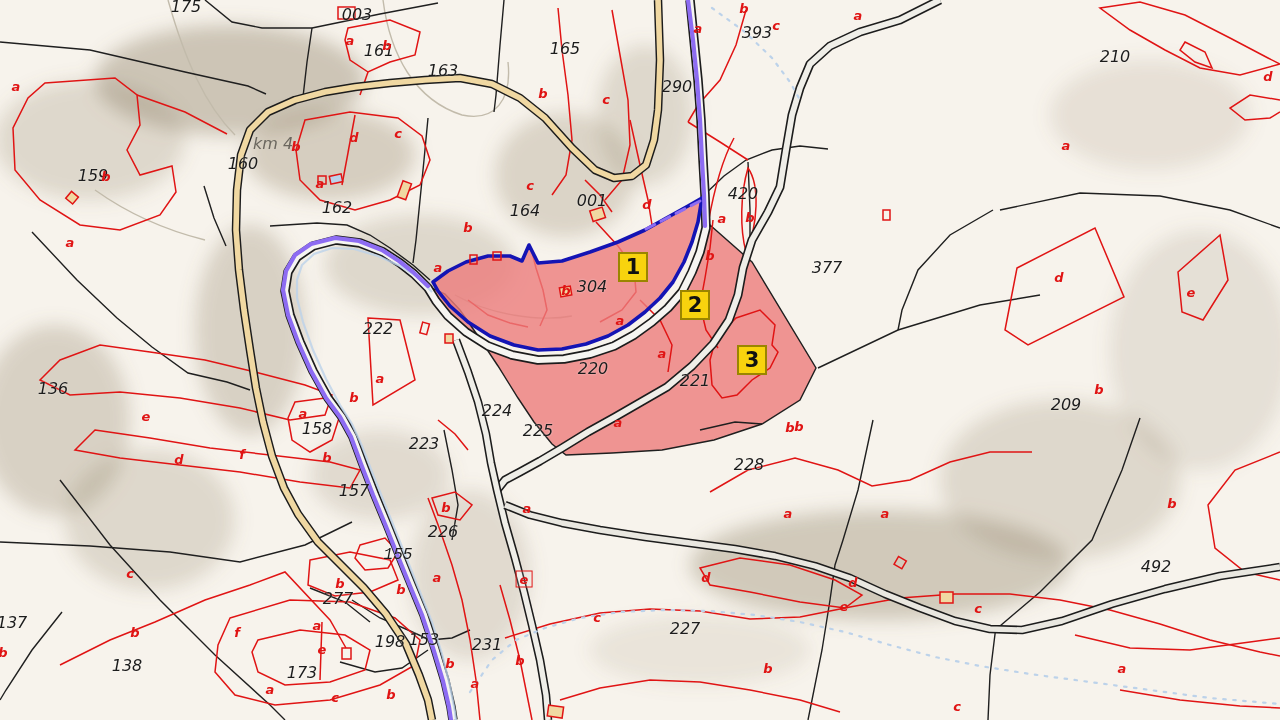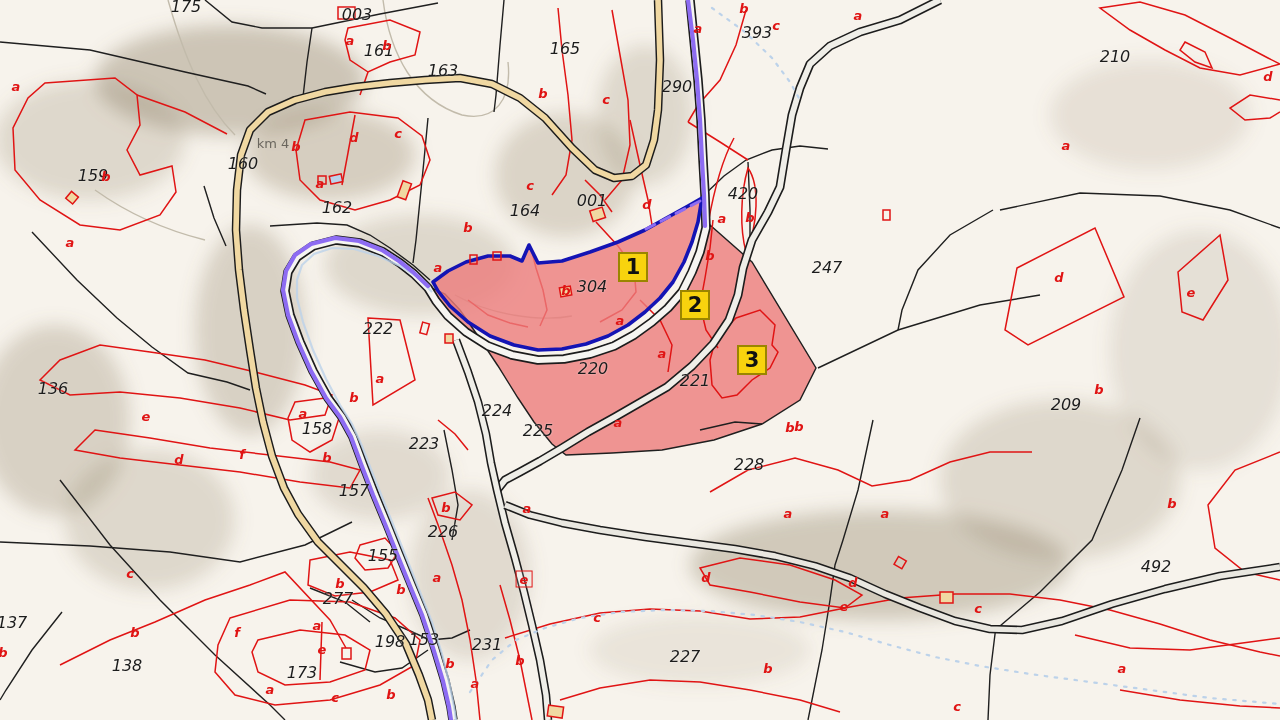--- a/index.html
+++ b/index.html
@@ -1,21 +1,21 @@
 <!DOCTYPE html>
 <html><head>
 <meta charset="utf-8">
 <style>
   html,body{margin:0;padding:0;width:1280px;height:720px;overflow:hidden;background:#f6f2ea;}
   #map{position:relative;width:1280px;height:692px;font-family:"DejaVu Sans",sans-serif;}
   #map svg{position:absolute;left:0;top:0;}
   #label-layer{position:absolute;left:0;top:0;width:100%;height:100%;pointer-events:none;}
   .parcel-label{position:absolute;transform:translate(-50%,-50%);font-style:italic;font-size:16px;
     color:#1c1c1c;white-space:nowrap;text-shadow:0 0 2px rgba(255,255,255,.6);}
-  .km-label{position:absolute;transform:translate(-50%,-50%);font-size:13px;color:#6b675f;}
+  .km-label{position:absolute;transform:translate(-50%,-50%);font-style:italic;font-size:16px;color:#6b675f;}
   .sub-letter{position:absolute;transform:translate(-50%,-50%);font-style:italic;font-weight:bold;
     font-size:13px;color:#e01414;white-space:nowrap;}
   .sub-letter.boxed{border:1.5px solid #e01414;padding:0 3px;background:rgba(255,255,255,.15);}
   .map-marker{position:absolute;width:30px;height:30px;transform:translate(-50%,-50%);
     background:var(--marker-bg,#f8d30e);border:2px solid #9a8500;box-sizing:border-box;
     display:flex;align-items:center;justify-content:center;font-size:21px;font-weight:bold;
     color:#111;pointer-events:auto;cursor:pointer;}
 </style>
 </head>
 <body>
@@ -200,44 +200,44 @@
       <div class="parcel-label" style="left: 565px; top: 48px;">165</div>
       <div class="parcel-label" style="left: 677px; top: 86px;">290</div>
       <div class="parcel-label" style="left: 757px; top: 32px;">393</div>
       <div class="parcel-label" style="left: 1115px; top: 56px;">210</div>
       <div class="parcel-label" style="left: 93px; top: 175px;">159</div>
       <div class="parcel-label" style="left: 243px; top: 163px;">160</div>
       <div class="parcel-label" style="left: 337px; top: 207px;">162</div>
       <div class="parcel-label" style="left: 525px; top: 210px;">164</div>
       <div class="parcel-label" style="left: 592px; top: 200px;">001</div>
       <div class="parcel-label" style="left: 743px; top: 193px;">420</div>
-      <div class="parcel-label" style="left: 827px; top: 267px;">247</div>
+      <div class="parcel-label" style="left: 827px; top: 267px;">377</div>
       <div class="parcel-label" style="left: 592px; top: 286px;">304</div>
       <div class="parcel-label" style="left: 53px; top: 388px;">136</div>
       <div class="parcel-label" style="left: 378px; top: 328px;">222</div>
       <div class="parcel-label" style="left: 317px; top: 428px;">158</div>
       <div class="parcel-label" style="left: 424px; top: 443px;">223</div>
       <div class="parcel-label" style="left: 497px; top: 410px;">224</div>
       <div class="parcel-label" style="left: 538px; top: 430px;">225</div>
       <div class="parcel-label" style="left: 593px; top: 368px;">220</div>
       <div class="parcel-label" style="left: 695px; top: 380px;">221</div>
       <div class="parcel-label" style="left: 749px; top: 464px;">228</div>
       <div class="parcel-label" style="left: 1066px; top: 404px;">209</div>
       <div class="parcel-label" style="left: 1156px; top: 566px;">492</div>
       <div class="parcel-label" style="left: 354px; top: 490px;">157</div>
-      <div class="parcel-label" style="left: 383px; top: 555px;">155</div>
+      <div class="parcel-label" style="left: 398px; top: 555px; font-family: Liberation Mono, monospace;">155</div>
       <div class="parcel-label" style="left: 338px; top: 598px;">277</div>
       <div class="parcel-label" style="left: 390px; top: 641px;">198</div>
       <div class="parcel-label" style="left: 424px; top: 639px;">153</div>
       <div class="parcel-label" style="left: 302px; top: 672px;">173</div>
       <div class="parcel-label" style="left: 12px; top: 622px;">137</div>
       <div class="parcel-label" style="left: 127px; top: 665px;">138</div>
       <div class="parcel-label" style="left: 487px; top: 644px;">231</div>
       <div class="parcel-label" style="left: 443px; top: 531px;">226</div>
-      <div class="parcel-label" style="left: 685px; top: 656px;">227</div>
+      <div class="parcel-label" style="left: 685px; top: 628px;">227</div>
       <div class="km-label" style="left: 273px; top: 143px;">km 4</div>
       <div class="sub-letter" style="left: 16px; top: 86px;">a</div>
       <div class="sub-letter" style="left: 70px; top: 242px;">a</div>
       <div class="sub-letter" style="left: 106px; top: 176px;">b</div>
       <div class="sub-letter" style="left: 350px; top: 40px;">a</div>
       <div class="sub-letter" style="left: 387px; top: 45px;">b</div>
       <div class="sub-letter" style="left: 354px; top: 137px;">d</div>
       <div class="sub-letter" style="left: 398px; top: 133px;">c</div>
       <div class="sub-letter" style="left: 296px; top: 146px;">b</div>
       <div class="sub-letter" style="left: 320px; top: 183px;">a</div>

